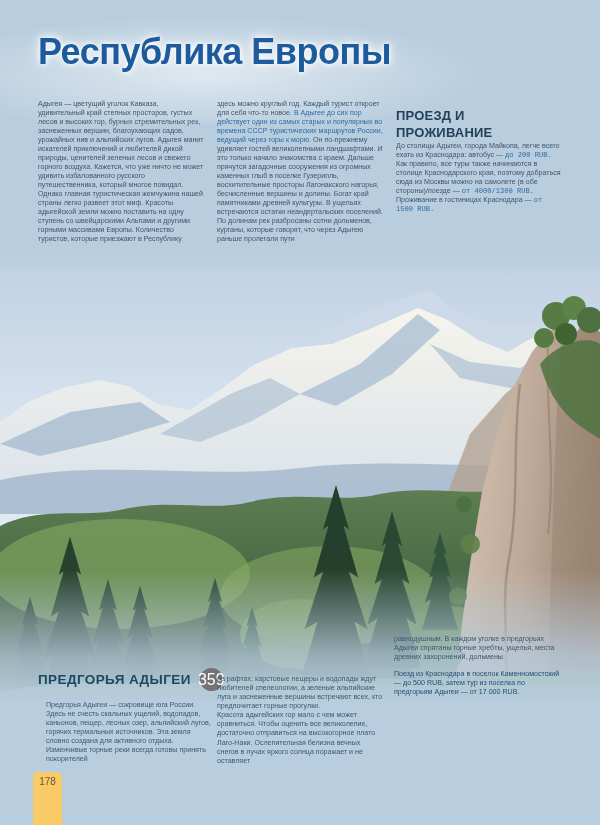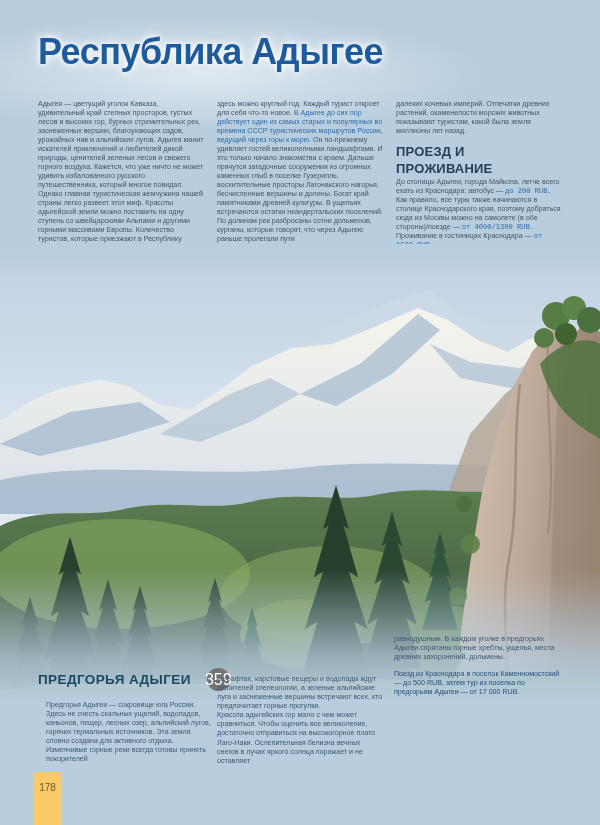--- a/index.html
+++ b/index.html
@@ -35,21 +35,21 @@
   .photo-fade{
     position:absolute;top:244px;left:0;width:600px;height:581px;pointer-events:none;
     background:linear-gradient(180deg,
       #b8cdde 0%, rgba(184,205,222,0) 6%,
       rgba(184,205,222,0) 56%,
       rgba(184,205,222,0.78) 71%,
       #b8cdde 79%, #b8cdde 100%);
   }
   
   .section-head{
-    position:absolute;top:668px;left:38px;display:flex;align-items:center;gap:16px;z-index:3;
+    position:absolute;top:668px;left:38px;display:flex;align-items:center;gap:9px;z-index:3;
   }
   .section-title{
     margin:0;font-size:13.5px;font-weight:bold;color:#1b4a60;letter-spacing:0.4px;
   }
   .badge{
     width:23px;height:23px;border-radius:50%;background:#737373;color:#ffffff;
     font-size:16px;font-weight:normal;display:flex;align-items:center;justify-content:center;
   }
   .bottom-col{
     position:absolute;width:166px;font-size:7.1px;line-height:1.28;color:#3d5973;z-index:3;
@@ -57,40 +57,39 @@
   .bottom-col p{margin:0;}
   .bottom-col p + p{margin-top:0;}
   .bottom-col .spaced{margin-top:8px;}
   .bold-note{font-weight:normal;color:#23507a;}
   #bcol1{left:46px;top:701px;}
   #bcol2{left:217px;top:675px;}
   #bcol3{left:394px;top:635px;width:170px;}
   .page-tab{
     position:absolute;left:33px;top:772px;width:29px;height:53px;z-index:4;
     background:#f8ca68;border-radius:5px 5px 0 0;
-    color:#6a5737;font-size:10px;text-align:center;padding-top:10px;box-sizing:border-box;
+    color:#6a5737;font-size:10px;text-align:center;padding-top:4px;box-sizing:border-box;
   }
 </style>
 </head>
 <body>
 
 <div class="page">
 
   <div class="title-glow"></div>
-  <h1 class="page-title">Республика Адыгее</h1>
+  <h1 class="page-title">Республика Европы</h1>
 
   <div class="top-cols">
     <div class="col">
       <p>Адыгея — цветущий уголок Кавказа, удивительный край степных просторов, густых лесов и высоких гор, бурных стремительных рек, заснеженных вершин, благоухающих садов, урожайных нив и альпийских лугов. Адыгея манит искателей приключений и любителей дикой природы, ценителей зеленых лесов и свежего горного воздуха. Кажется, что уже ничто не может удивить избалованного русского путешественника, который многое повидал. Однако главная туристическая жемчужина нашей страны легко развеет этот миф. Красоты адыгейской земли можно поставить на одну ступень со швейцарскими Альпами и другими горными массивами Европы. Количество туристов, которые приезжают в Республику Адыгея, не счесть. Путешествовать</p>
     </div>
     <div class="col">
       <p><span>здесь можно круглый год. Каждый турист откроет для себя что-то новое. </span><span class="hl">В Адыгее до сих пор действует один из самых старых и популярных во времена СССР туристических маршрутов России, ведущий через горы к морю.</span><span> Он по-прежнему удивляет гостей великолепными ландшафтами. И это только начало знакомства с краем. Дальше прячутся загадочные сооружения из огромных каменных глыб в поселке Гузерипль, восхитительные просторы Лагонакского нагорья, бесчисленные вершины и долины. Богат край памятниками древней культуры. В ущельях встречаются остатки неандертальских поселений. По долинам рек разбросаны сотни дольменов, курганы, которые говорят, что через Адыгею раньше пролегали пути</span></p>
     </div>
     <div class="col">
-      <p>далеких кочевых империй. Отпечатки древних растений, окаменелости морских животных показывают туристам, какой была земля миллионы лет назад.</p>
       <h3 class="transport-heading">ПРОЕЗД И ПРОЖИВАНИЕ</h3>
       <p><span>До столицы Адыгеи, города Майкопа, легче всего ехать из Краснодара: автобус — </span><span class="price">до 200 RUB.</span><span> Как правило, все туры также начинаются в столице Краснодарского края, поэтому добраться сюда из Москвы можно на самолете (в обе стороны)/поезде — </span><span class="price">от 4000/1300 RUB.</span><span> Проживание в гостиницах Краснодара — </span><span class="price">от 1500 RUB.</span></p>
     </div>
   </div>
 
   <div class="photo">
     <svg viewBox="0 0 600 581" width="600" height="581" preserveAspectRatio="none">
       <defs>
         <linearGradient id="sky" x1="0" y1="0" x2="0" y2="1">
           <stop offset="0" stop-color="#bed0e2"></stop>

